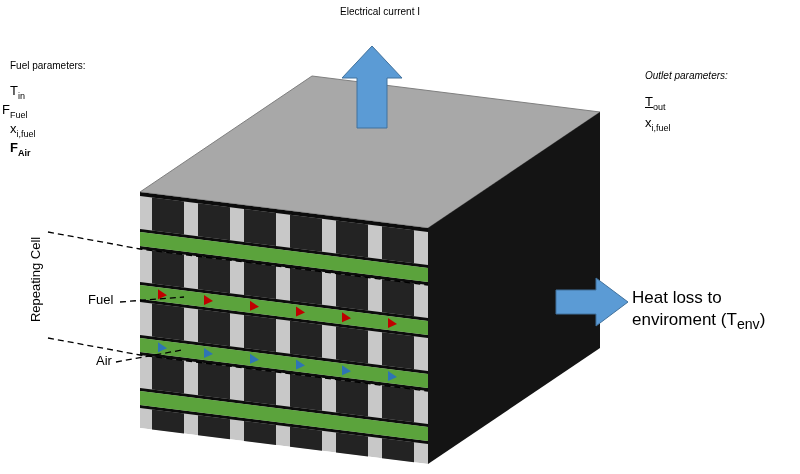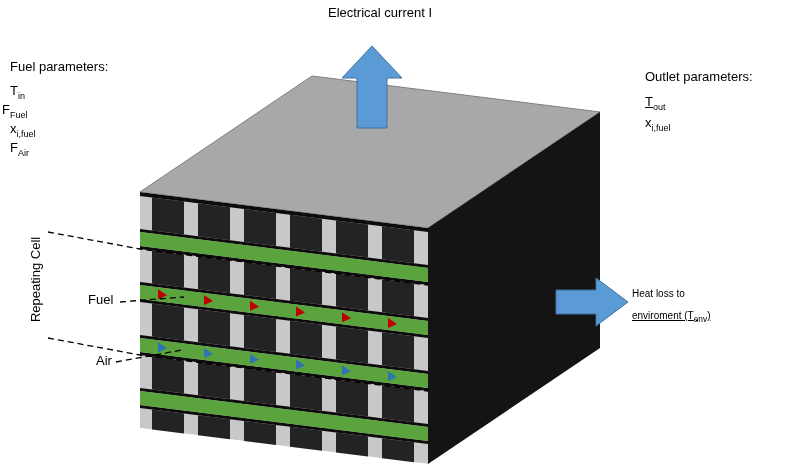--- a/index.html
+++ b/index.html
@@ -2,25 +2,25 @@
 <html><head>
 <meta charset="utf-8">
 <style>
   html, body { margin:0; padding:0; }
   body {
     width:800px; height:474px; position:relative; overflow:hidden;
     background:#ffffff; font-family:"Liberation Sans", sans-serif; color:#000;
   }
   svg.diagram { position:absolute; left:0; top:0; }
   .lbl { position:absolute; color:#000; white-space:nowrap; line-height:1.15; }
-  .heading { font-size:13px; }
+  .heading { font-size:10px; }
   .param { font-size:13px; }
   .param sub, .small sub { font-size:9px;margin-top:7px; }
   .small { font-size:13px; }
-  .heat { font-size:10px; }
+  .heat { font-size:17px; }
   .rotated { transform:rotate(-90deg); transform-origin:center center; }
 </style>
 </head>
 <body>
 
 <svg class="diagram" width="800" height="474" viewBox="0 0 800 474">
   <defs>
     <clipPath id="frontClip">
         <rect x="0" y="0" width="288" height="236"></rect>
       </clipPath>
@@ -105,35 +105,35 @@
 
 <div class="lbl param" style="left:10px; top:84px;">
   <span>T</span><sub>in</sub>
 </div>
 <div class="lbl param" style="left:2px; top:103px;">
   <span>F</span><sub>Fuel</sub>
 </div>
 <div class="lbl param" style="left:10px; top:122px;">
   <span>x</span><sub>i,fuel</sub>
 </div>
-<div class="lbl param" style="left:10px; top:141px;">
+<div class="lbl param" style="left:10px; top:141px;font-weight:bold;">
   <span>F</span><sub>Air</sub>
 </div>
 
-<div class="lbl heading" style="left:645px; top:70px;">Outlet parameters:</div>
+<div class="lbl heading" style="left:645px; top:70px;font-style:italic;">Outlet parameters:</div>
 
 <div class="lbl param" style="left:645px; top:95px;text-decoration:underline;">
   <span>T</span><sub>out</sub>
 </div>
 <div class="lbl param" style="left:645px; top:116px;">
   <span>x</span><sub>i,fuel</sub>
 </div>
 
 <div class="lbl heat" style="left:632px; top:288px;">Heat loss to</div>
-<div class="lbl heat" style="left:632px; top:310px;text-decoration:underline;">
+<div class="lbl heat" style="left:632px; top:310px;">
   <span>enviroment (T</span><sub>env</sub><span>)</span>
 </div>
 
 <div class="lbl small rotated" style="left:-26px; top:272px; width:124px; text-align:center;">Repeating Cell</div>
 
 <div class="lbl small" style="left:88px; top:293px;">Fuel</div>
 
 <div class="lbl small" style="left:96px; top:354px;">Air</div>
 
 </body></html>

